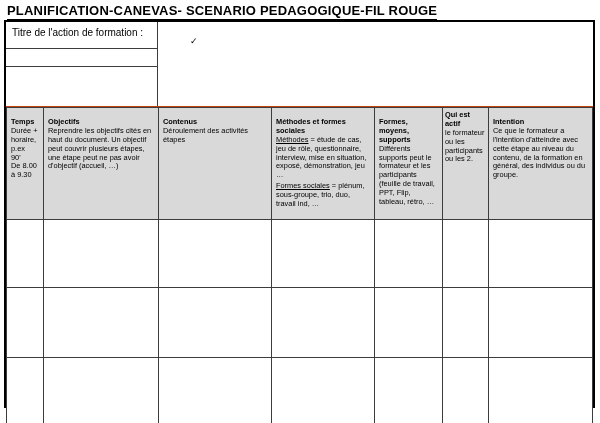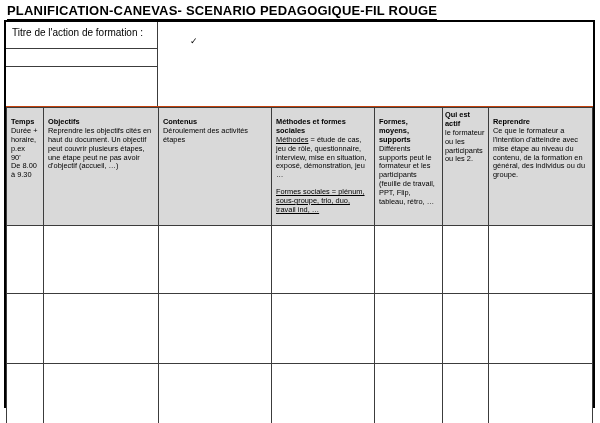--- a/index.html
+++ b/index.html
@@ -35,21 +35,21 @@
   table.planning{width:100%;border-collapse:collapse;table-layout:fixed;flex:1;}
   table.planning td,table.planning th{
     border:1px solid #3c3c3c;vertical-align:top;box-sizing:border-box;
     font-size:7.4px;line-height:1.2;font-weight:normal;padding:10px 4px;text-align:left;
   }
   table.planning tr.header-row td{background:#d9d9d9;height:96px;}
   .col-title{font-weight:bold;}
   .center{text-align:center;}
   .pre{white-space:pre-line;}
   .ul{text-decoration:underline;}
-  .mt{margin-top:8px;text-decoration:underline;}
+  .mt{margin-top:2px;}
   tr.body-row td{background:#ffffff;}
   tr.r1 td{height:68px;}
   tr.r2 td{height:70px;}
   tr.r3 td{height:66px;}
 </style>
 </head>
 <body>
 
 <div class="page-title">PLANIFICATION-CANEVAS- SCENARIO PEDAGOGIQUE-FIL ROUGE</div>
 
@@ -103,22 +103,22 @@
         </td>
         <td>
           <div class="col-title">Formes, moyens, supports</div>
           <div>Différents supports peut le formateur et les participants (feuille de travail, PPT, Flip, tableau, rétro, …</div>
         </td>
         <td class="center" style="padding:3px 2px;">
           <div class="col-title">Qui est actif</div>
           <div>le formateur ou les participants ou les 2.</div>
         </td>
         <td class="center">
-          <div class="col-title">Reprendre</div>
-          <div>Ce que le formateur a l'intention d'atteindre avec mise étape au niveau du contenu, de la formation en général, des individus ou du groupe.</div>
+          <div class="col-title">Intention</div>
+          <div>Ce que le formateur a l'intention d'atteindre avec cette étape au niveau du contenu, de la formation en général, des individus ou du groupe.</div>
         </td>
       </tr>
       <tr class="body-row r1">
         <td></td>
           <td></td>
         <td></td>
           <td></td>
         <td></td>
           <td></td>
         <td></td>

